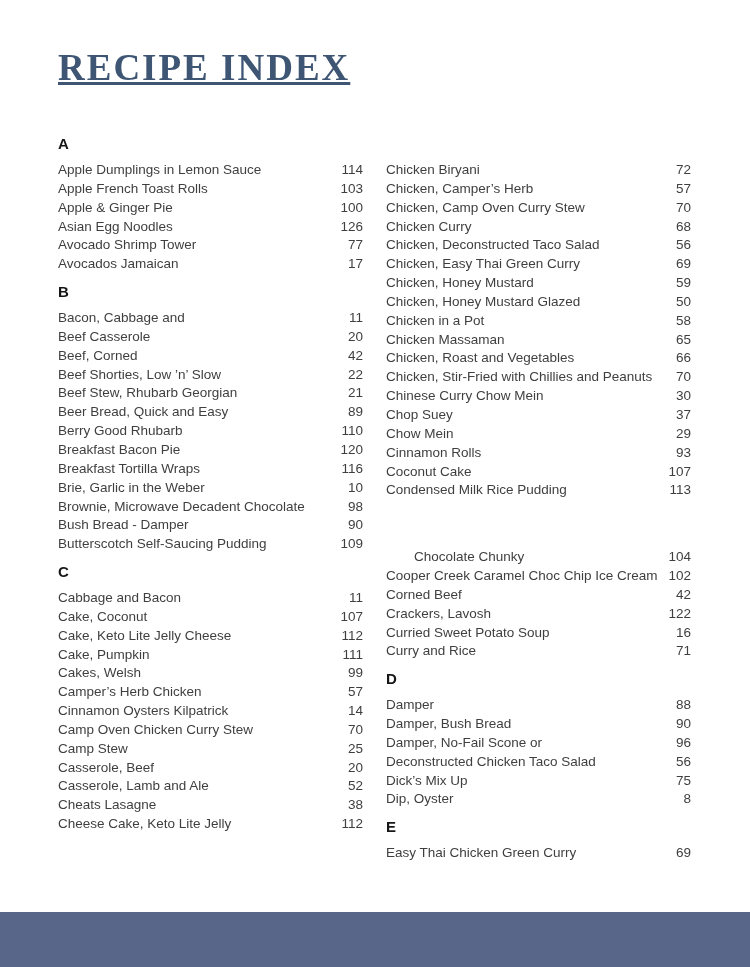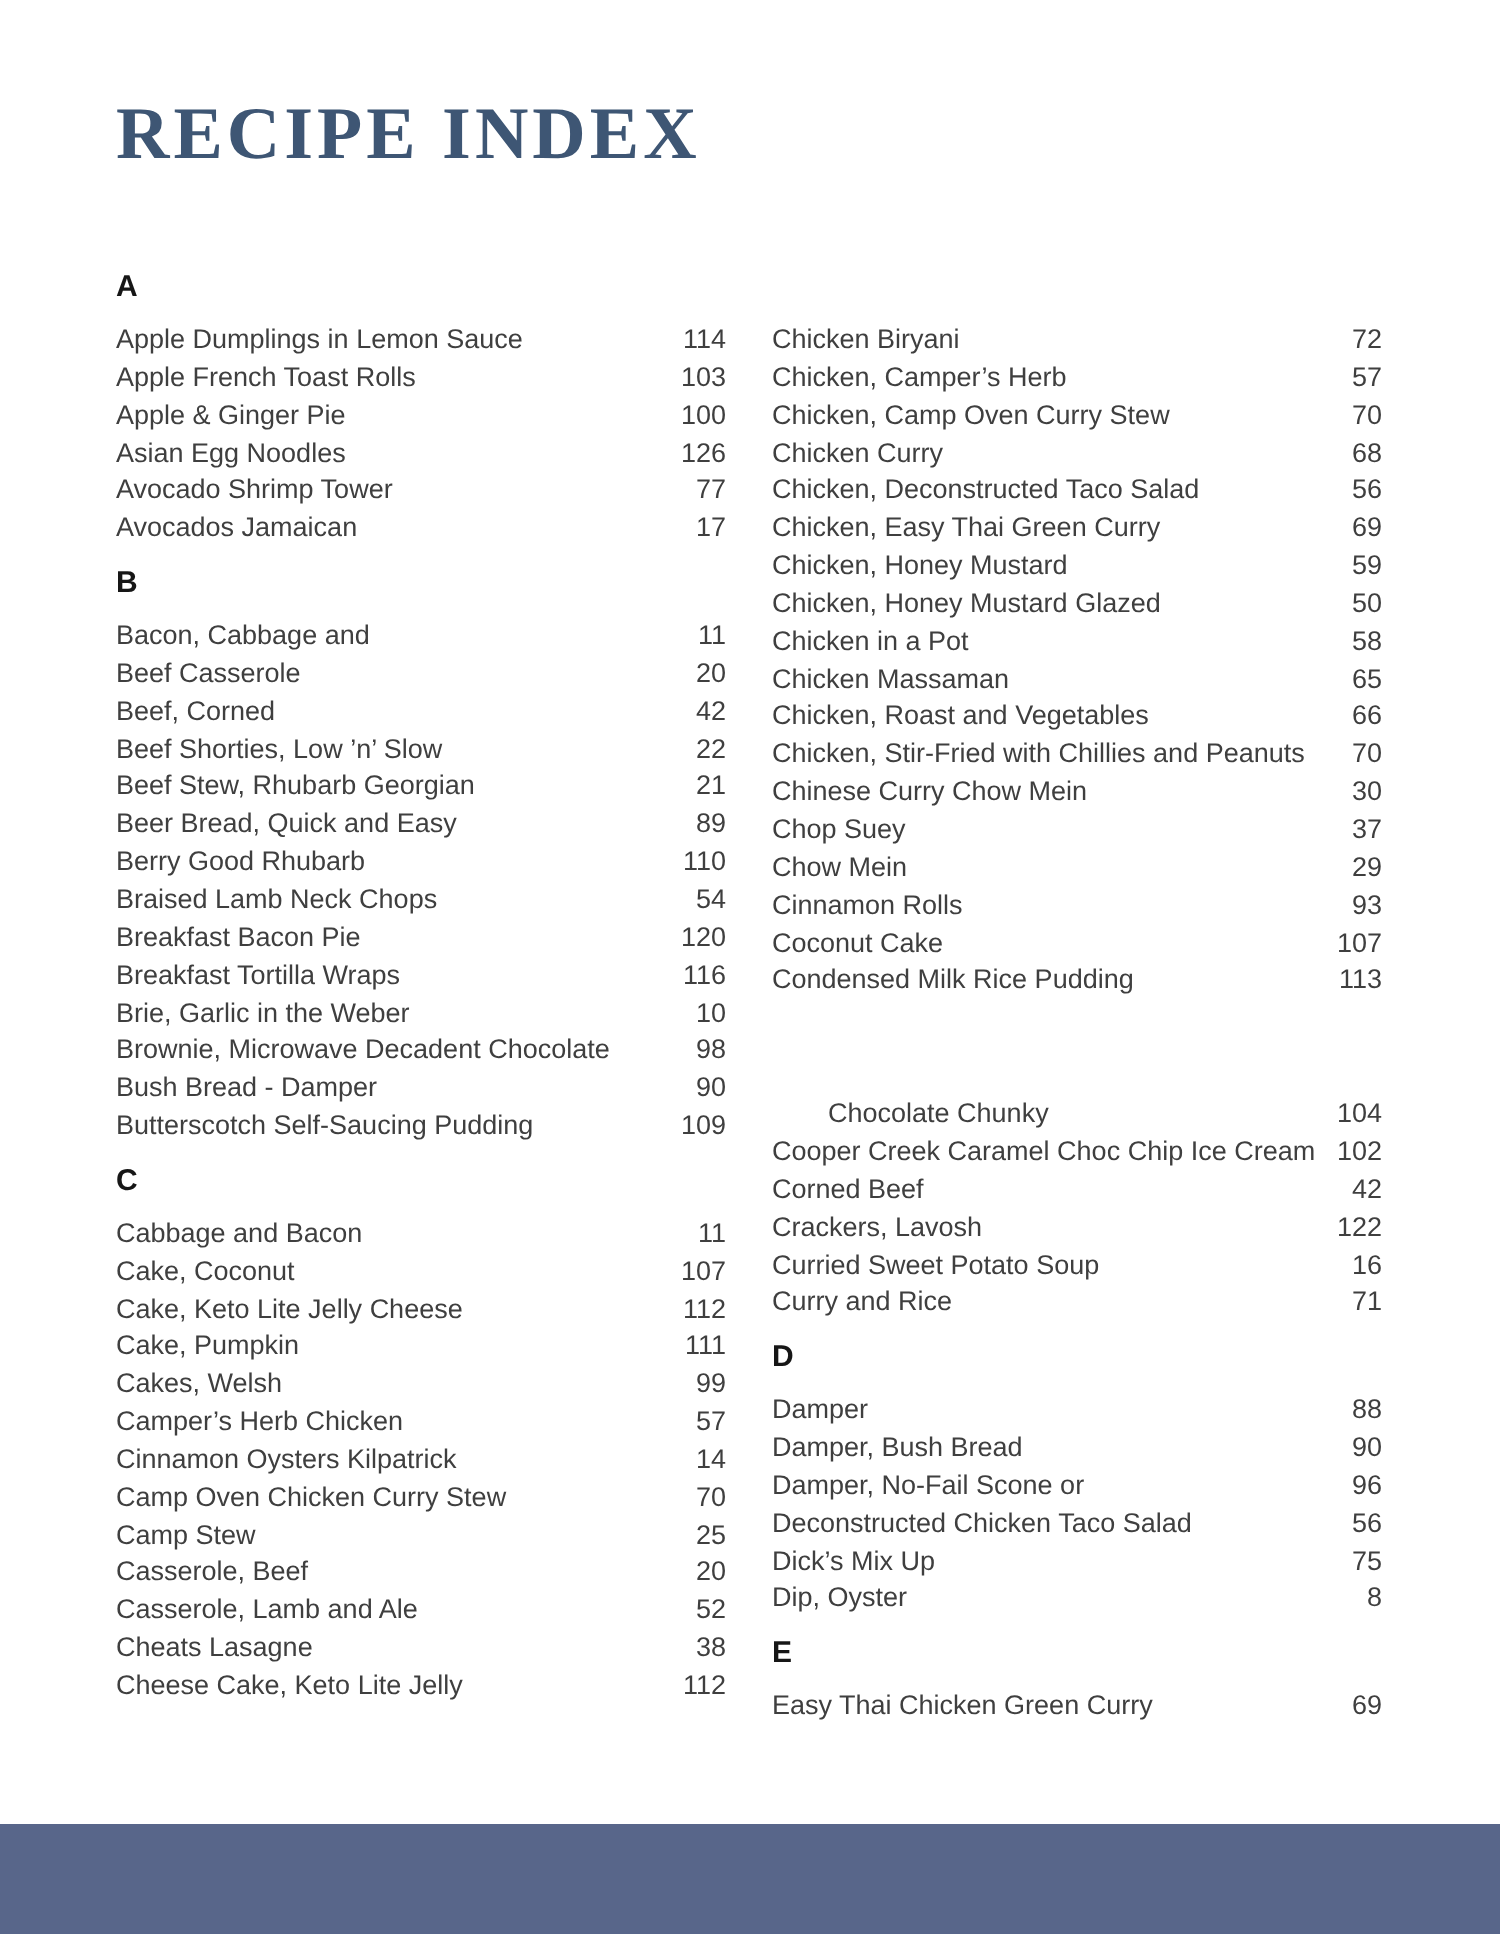--- a/index.html
+++ b/index.html
@@ -14,20 +14,21 @@
 
   .page-title {
     position: absolute;
     left: 58px;
     top: 46px;
     font-family: "Liberation Serif", serif;
     font-weight: 700;
     font-size: 37px;
     letter-spacing: 2px;
     color: #3e5674;
+    text-decoration: underline;
   }
 
   .columns {
     position: absolute;
     left: 58px;
     top: 126px;
     width: 633px;
     display: flex;
     gap: 23px;
   }
@@ -156,26 +157,20 @@
           </div>
         </div>
         <div class="entry">
           <div class="entry-line">
             <span class="entry-name">Berry Good Rhubarb</span>
             <span class="entry-page">110</span>
           </div>
         </div>
         <div class="entry">
           <div class="entry-line">
-            <span class="entry-name">Braised Lamb Neck Chops</span>
-            <span class="entry-page">54</span>
-          </div>
-        </div>
-        <div class="entry">
-          <div class="entry-line">
             <span class="entry-name">Breakfast Bacon Pie</span>
             <span class="entry-page">120</span>
           </div>
         </div>
         <div class="entry">
           <div class="entry-line">
             <span class="entry-name">Breakfast Tortilla Wraps</span>
             <span class="entry-page">116</span>
           </div>
         </div>

